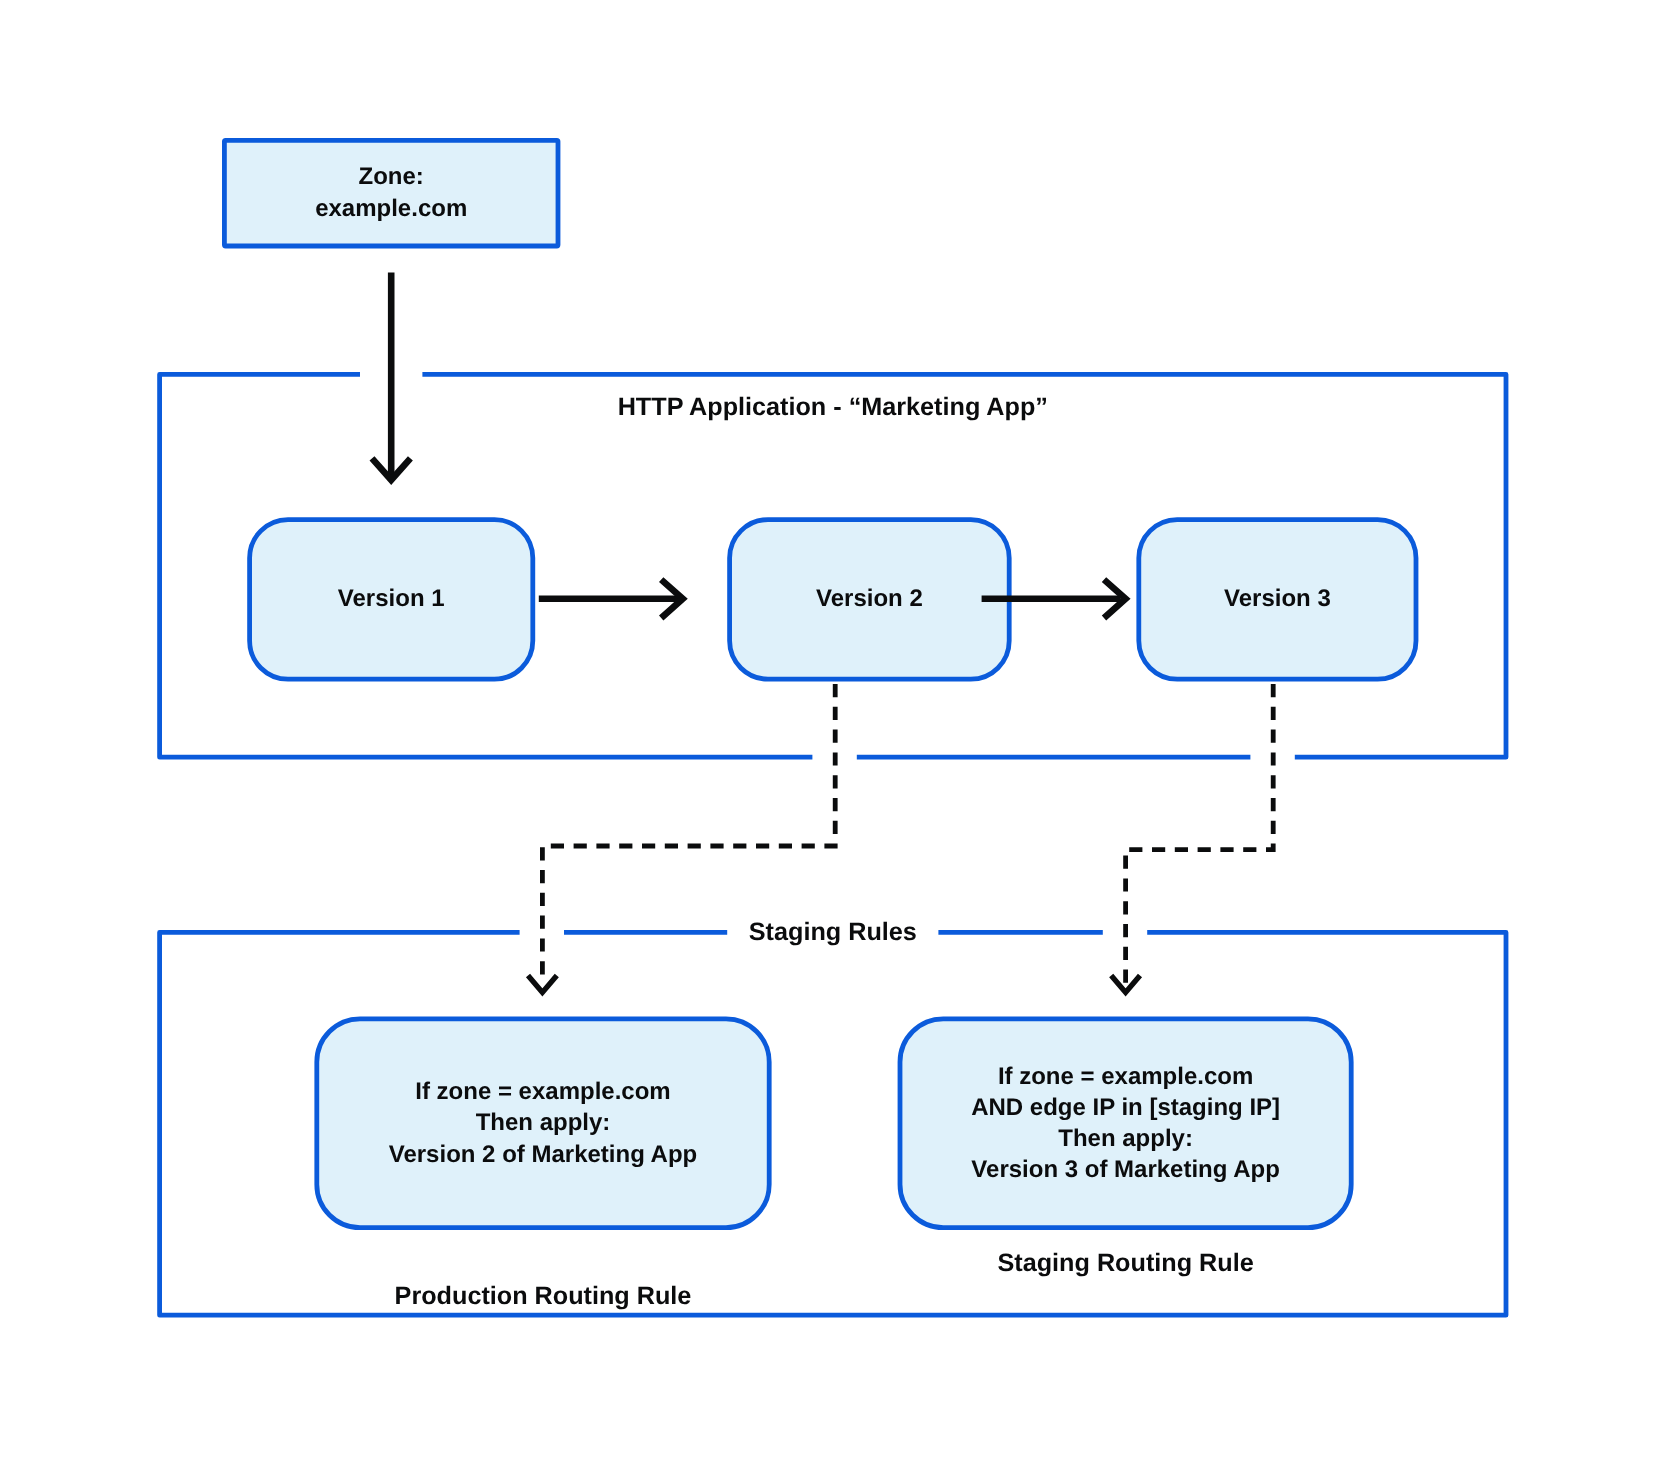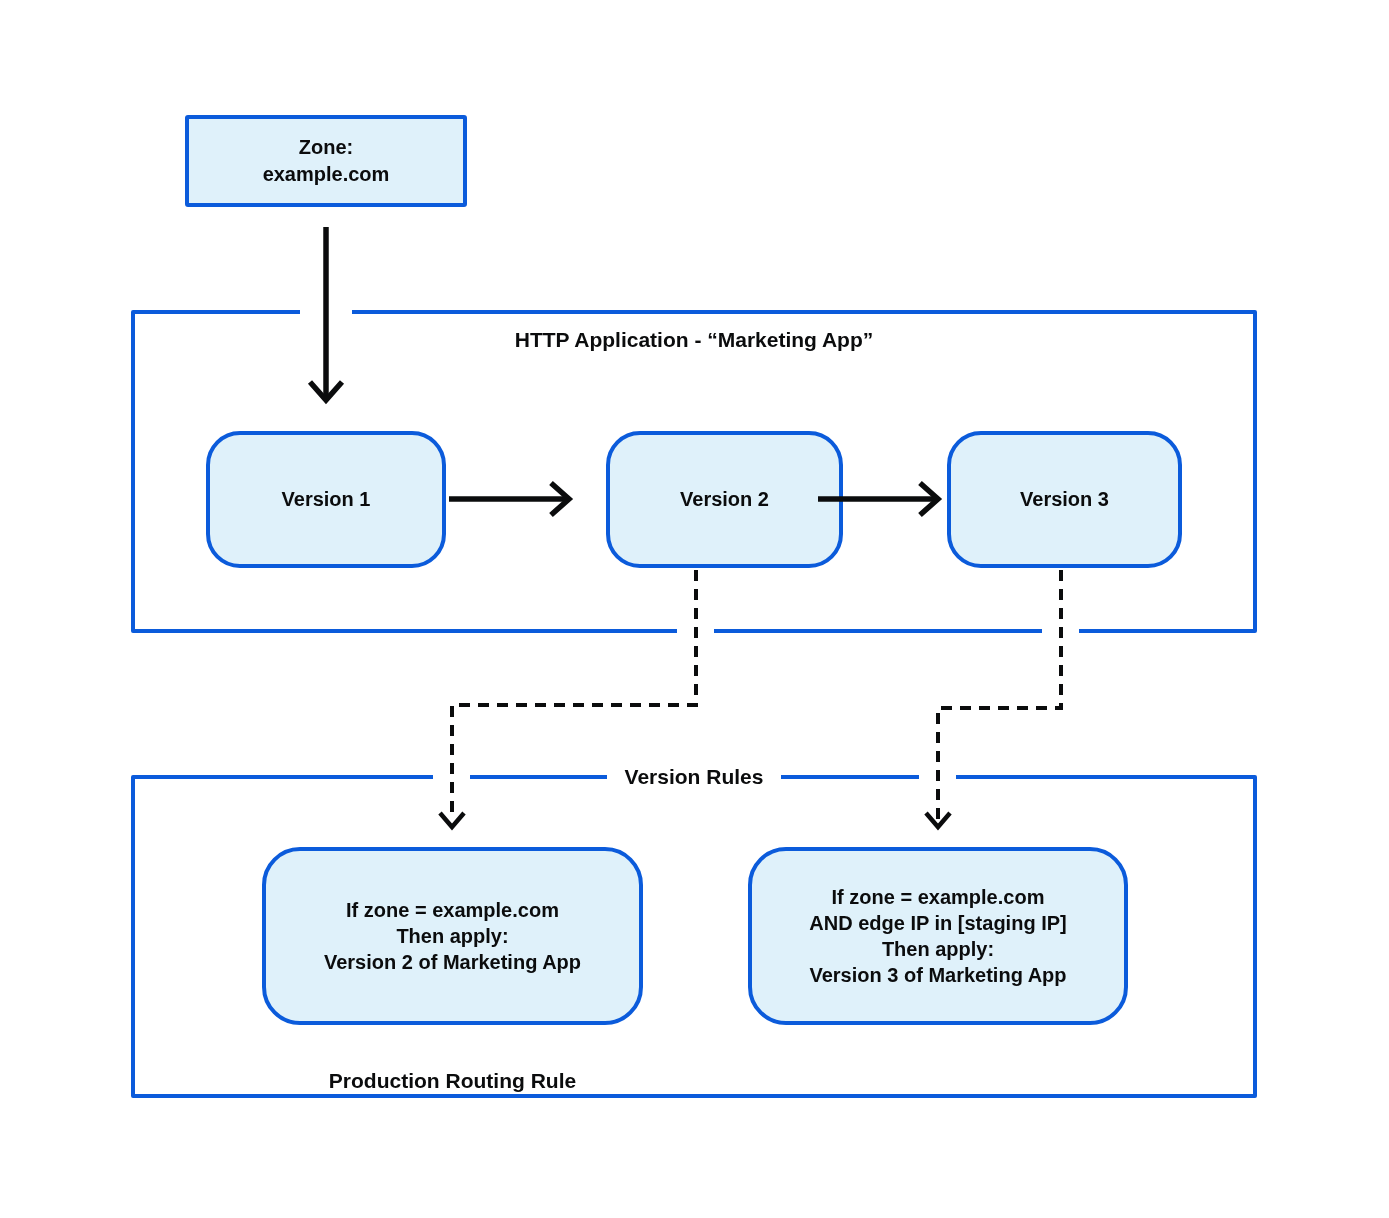--- a/index.html
+++ b/index.html
@@ -128,32 +128,33 @@
   <div class="container-title" id="http-title-row">
     <span>HTTP Application - “Marketing App”</span>
   </div>
 
   <div class="node version-box" id="v1">Version 1</div>
   <div class="node version-box" id="v2">Version 2</div>
   <div class="node version-box" id="v3">Version 3</div>
 
   <div class="group-container" id="routing-container"></div>
   <div class="container-title" id="routing-title-row">
-    <span>Version Rules</span>
+    <span>Staging Rules</span>
   </div>
 
   <div class="node rule-box" id="rule1">If zone = example.com
 Then apply:
 Version 2 of Marketing App</div>
   <div class="node rule-box" id="rule2">If zone = example.com
 AND edge IP in [staging IP]
 Then apply:
 Version 3 of Marketing App</div>
 
   <div class="rule-caption" id="caption1">Production Routing Rule</div>
+  <div class="rule-caption" id="caption2">Staging Routing Rule</div>
 
   <svg id="connector-overlay" viewBox="0 0 1389 1218">
 
     <rect x="300" y="303" width="52" height="17" fill="#ffffff"></rect>
     <rect x="677" y="623" width="37" height="17" fill="#ffffff"></rect>
     <rect x="1042" y="623" width="37" height="17" fill="#ffffff"></rect>
     <rect x="433" y="768" width="37" height="17" fill="#ffffff"></rect>
     <rect x="919" y="768" width="37" height="17" fill="#ffffff"></rect>
 
     <g stroke="#0b0c0d" fill="none">

